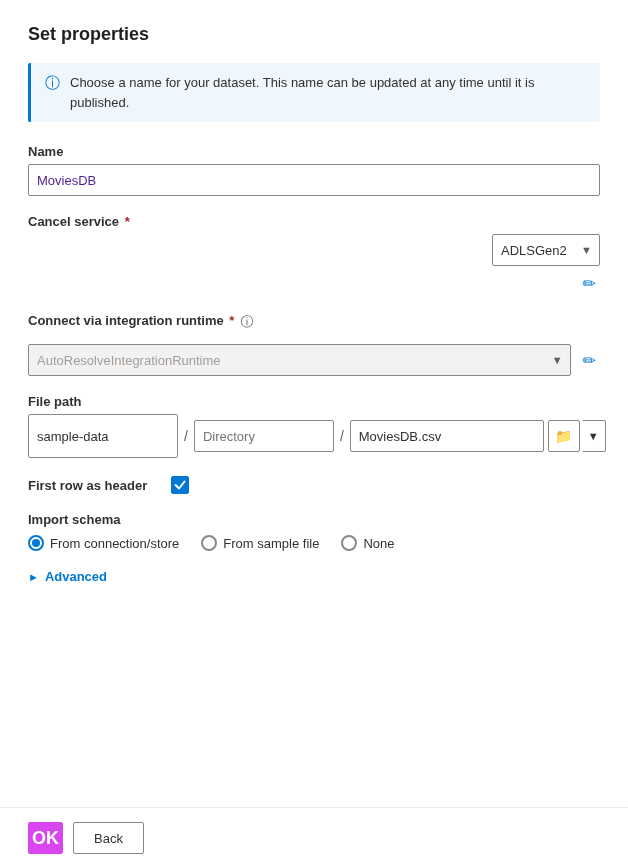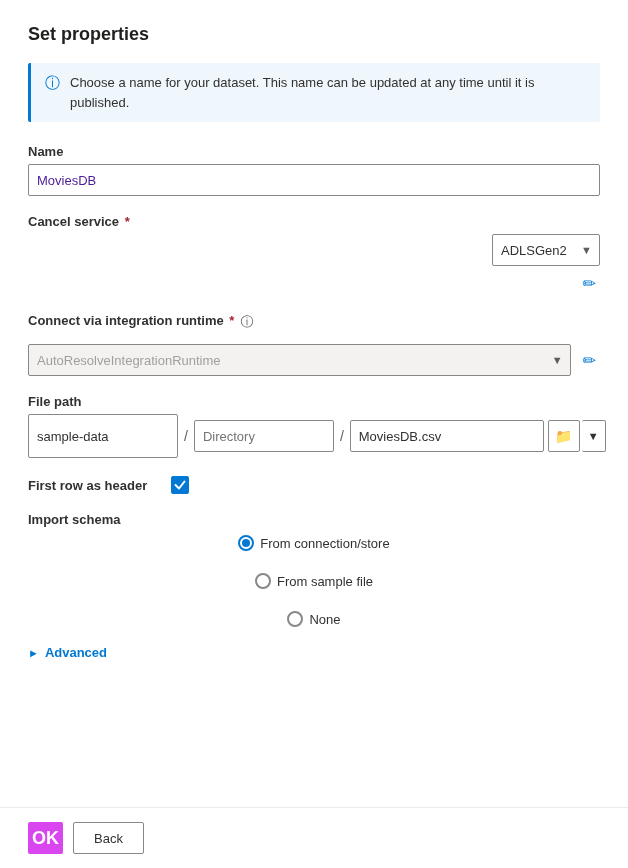--- a/index.html
+++ b/index.html
@@ -247,21 +247,20 @@
       font-size: 13px;
       font-weight: 600;
       color: #323130;
       margin-bottom: 8px;
       display: block;
     }
     .radio-group {
       display: flex;
       align-items: center;
       gap: 22px;
-      flex-direction: column;
     }
     .radio-item {
       display: flex;
       align-items: center;
       gap: 6px;
       cursor: pointer;
     }
     .radio-outer {
       width: 16px;
       height: 16px;

